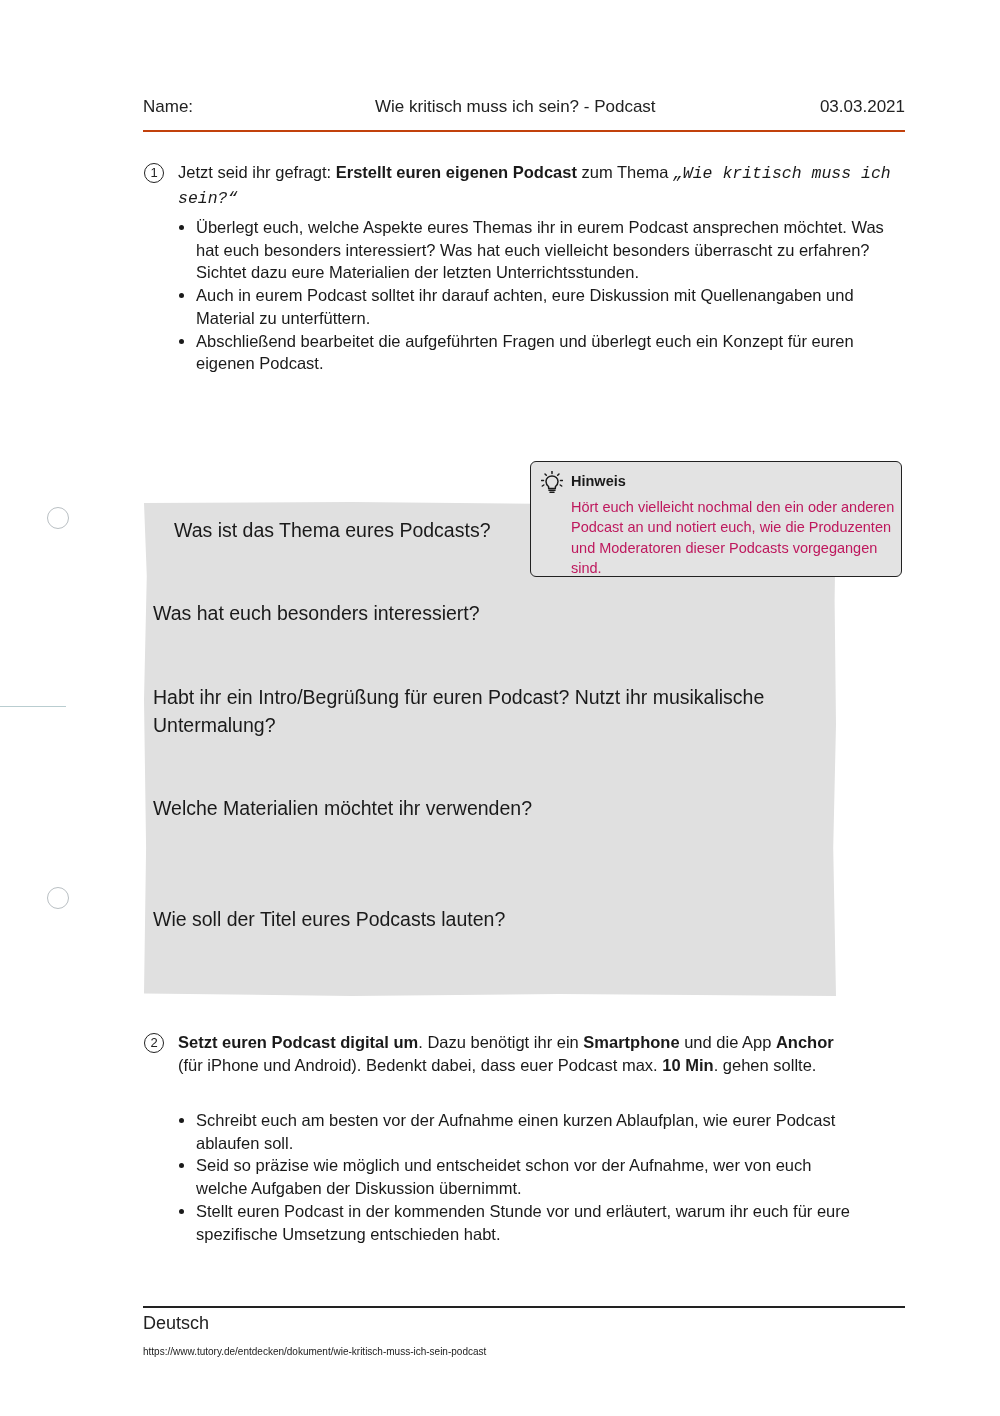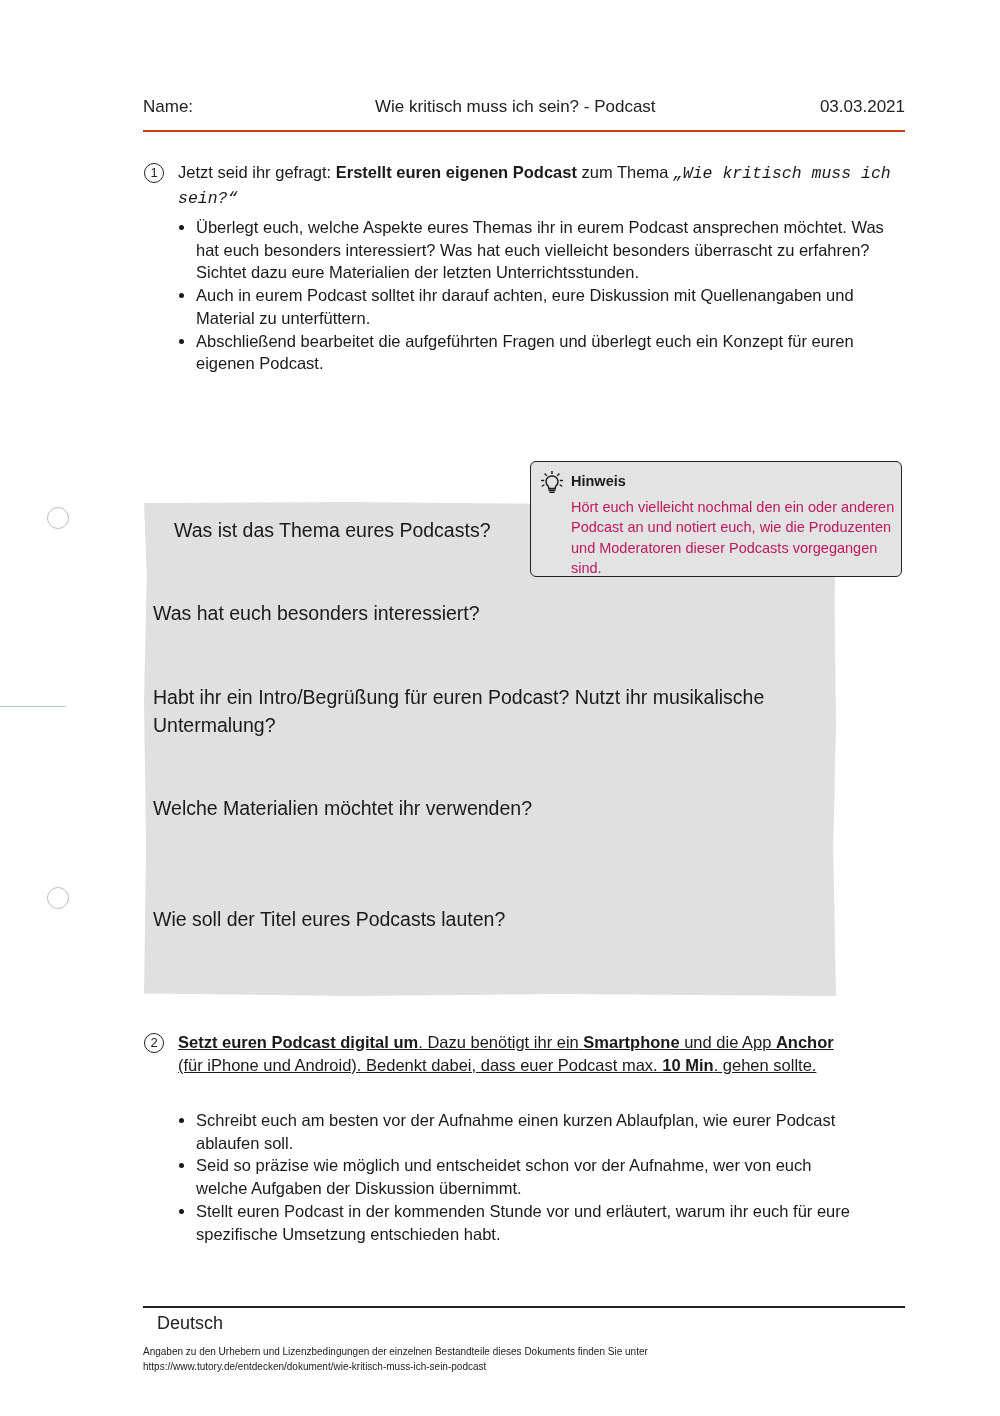--- a/index.html
+++ b/index.html
@@ -51,21 +51,21 @@
     .hint {
       left: 530px; top: 461px; width: 372px; height: 116px;
       background: #e3e3e3; border: 1.6px solid #222; border-radius: 6px; box-sizing: border-box;
     }
     .hint-icon { left: 10px; top: 9px; width: 22px; height: 24px; }
     .hint-title { left: 40px; top: 11px; font-size: 14.5px; font-weight: bold; color: #1a1a1a; }
     .hint-body { left: 40px; top: 35px; width: 325px; font-size: 14.5px; line-height: 20.3px; color: #be185d; }
 
     
     .footer-rule { left: 143px; top: 1306px; width: 762px; border-top: 2px solid #222; }
-    .footer-subject { left: 157px; top: 1313px; font-size: 18px; color: #222; }
+    .footer-subject { left: 143px; top: 1313px; font-size: 18px; color: #222; }
     .footer-note { left: 143px; top: 1344px; font-size: 10px; line-height: 15px; color: #222; }
   </style>
 </head>
 <body>
 
 <div class="abs header">
   <span class="h-name">Name:</span>
   <span class="h-title">Wie kritisch muss ich sein? - Podcast</span>
   <span class="h-date">03.03.2021</span>
 </div>
@@ -104,27 +104,26 @@
       <line x1="19.5" y1="9.5" x2="21.5" y2="9.5"></line>
       <line x1="1.3" y1="15" x2="2.8" y2="14"></line>
       <line x1="20.7" y1="15" x2="19.2" y2="14"></line>
     </g>
   </svg>
   <div class="abs hint-title">Hinweis</div>
   <div class="abs hint-body">Hört euch vielleicht nochmal den ein oder anderen Podcast an und notiert euch, wie die Produzenten und Moderatoren dieser Podcasts vorgegangen sind.</div>
 </div>
 
 <div class="abs task-num" style="left:144px; top:1033px;">2</div>
-<div class="abs task-text" style="left:178px; top:1031px; width:660px;text-decoration:underline;">
+<div class="abs task-text" style="left:178px; top:1031px; width:660px;">
   <b>Setzt euren Podcast digital um</b><span>. Dazu benötigt ihr ein </span><b>Smartphone</b><span> und die App </span><b>Anchor</b><span> (für iPhone und Android). Bedenkt dabei, dass euer Podcast max. </span><b>10 Min</b><span>. gehen sollte.</span>
 </div>
 <ul class="abs bullets" style="left:196px; top:1109px; width:660px;">
   <li>Schreibt euch am besten vor der Aufnahme einen kurzen Ablaufplan, wie eurer Podcast ablaufen soll.</li>
   <li>Seid so präzise wie möglich und entscheidet schon vor der Aufnahme, wer von euch welche Aufgaben der Diskussion übernimmt.</li>
   <li>Stellt euren Podcast in der kommenden Stunde vor und erläutert, warum ihr euch für eure spezifische Umsetzung entschieden habt.</li>
 </ul>
 
 <div class="abs footer-rule"></div>
 <div class="abs footer-subject">Deutsch</div>
 <div class="abs footer-note">
-  <div>Angaben zu den Urhebern und Lizenzbedingungen der einzelnen Bestandteile dieses Dokuments finden Sie unter</div>
   <div>https://www.tutory.de/entdecken/dokument/wie-kritisch-muss-ich-sein-podcast</div>
 </div>
 
 </body></html>

